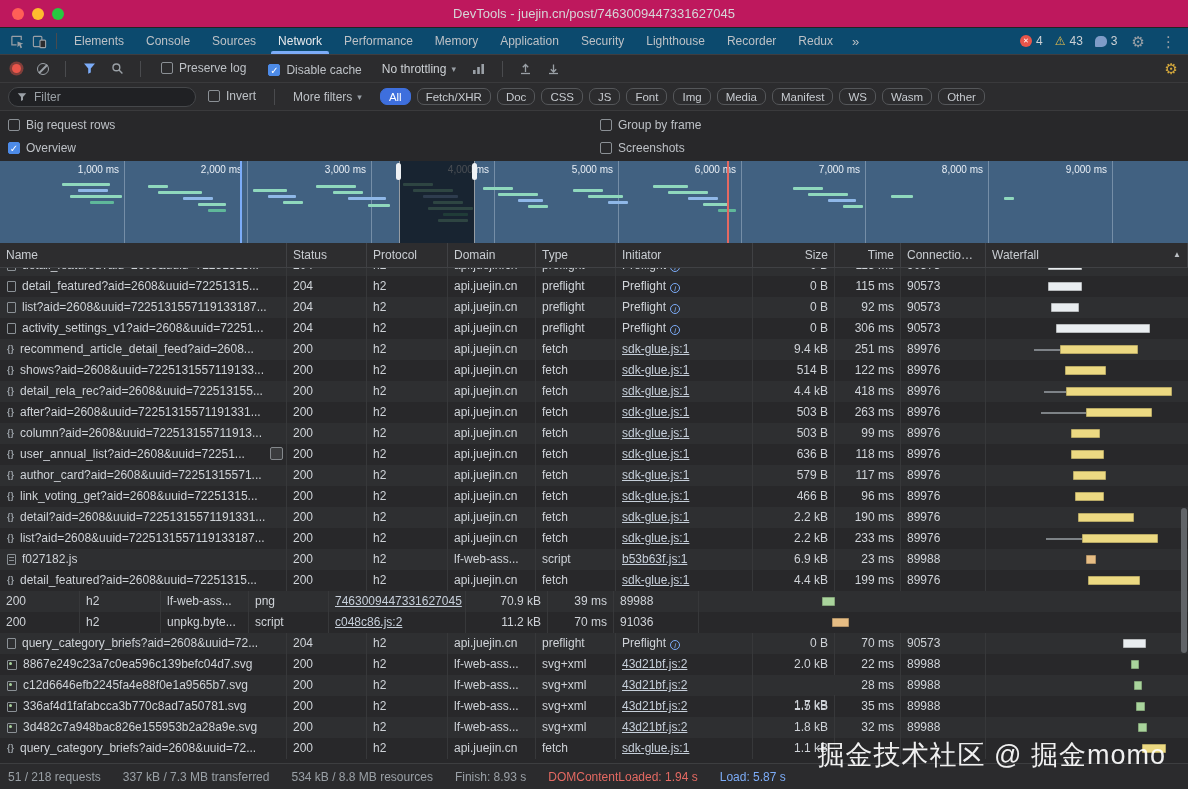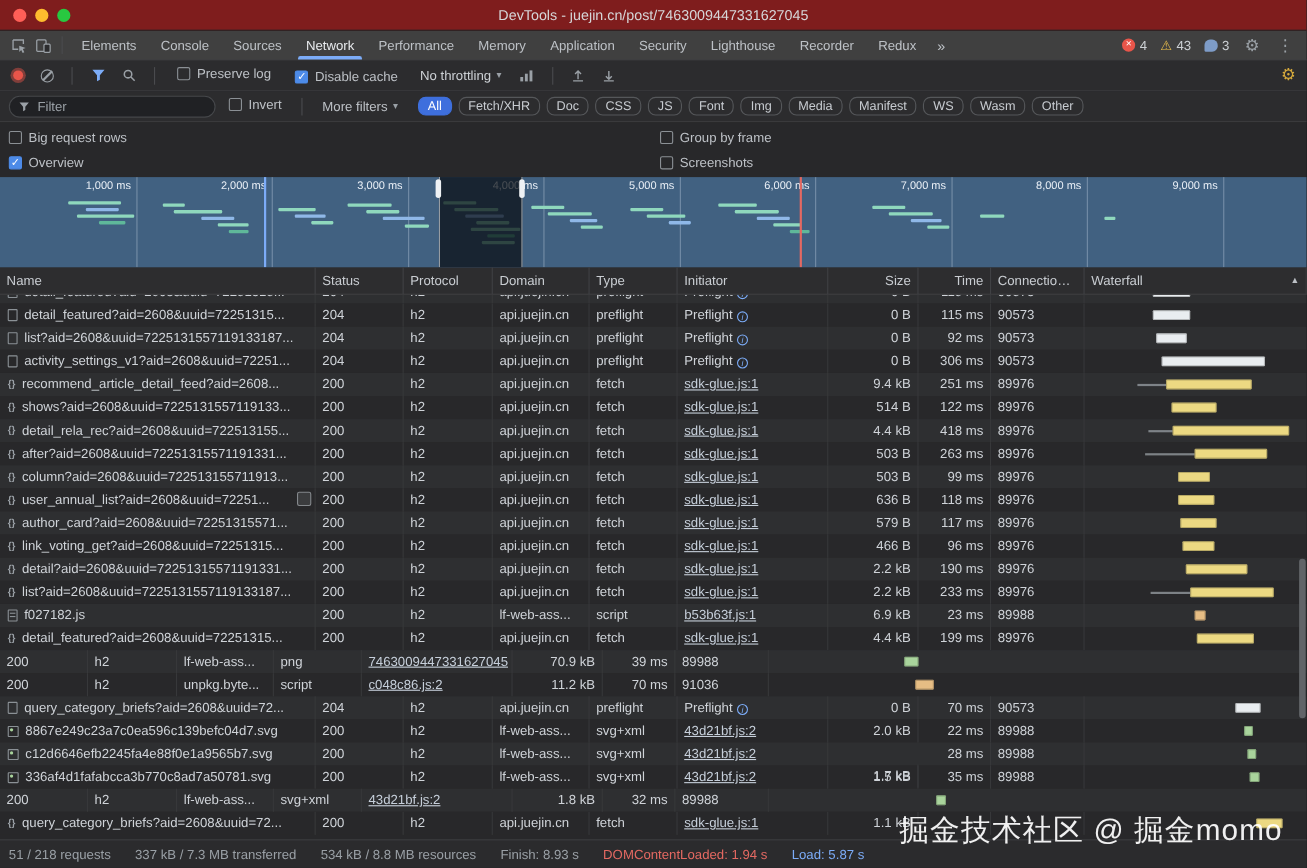--- a/index.html
+++ b/index.html
@@ -3,28 +3,28 @@
 <meta charset="utf-8">
 <style>
   html,body{margin:0;padding:0;background:#1b1b1d;}
   *{box-sizing:border-box;}
   .app{position:relative;width:1188px;height:789px;background:#28282a;overflow:hidden;
        font-family:"Liberation Sans","DejaVu Sans",sans-serif;display:flex;flex-direction:column;color:#cfd3d8;}
   .vdiv{display:inline-block;width:1px;height:16px;background:#4a4b4e;margin:0 6px;vertical-align:middle;flex:none;}
   .spacer{flex:1;}
 
   
-  .titlebar{height:28px;flex:none;background:#7f1d1d;border-bottom:1px solid #232325;position:relative;display:flex;align-items:center;}
+  .titlebar{height:28px;flex:none;background:#be185d;border-bottom:1px solid #232325;position:relative;display:flex;align-items:center;}
   .lights{position:absolute;left:12px;top:8px;display:flex;gap:8px;}
   .light{width:12px;height:12px;border-radius:50%;display:inline-block;}
   .light.red{background:#ff5f57;}.light.yellow{background:#febc2e;}.light.green{background:#28c840;}
   .wtitle{margin:0 auto;font-size:13px;color:#d6d6d8;}
 
   
-  .tabbar{height:27px;flex:none;background:#404040;border-bottom:1px solid #3e3e41;display:flex;align-items:center;padding:0 6px;}
+  .tabbar{height:27px;flex:none;background:#0c4a6e;border-bottom:1px solid #3e3e41;display:flex;align-items:center;padding:0 6px;}
   .tbicon{display:inline-flex;align-items:center;justify-content:center;width:22px;height:22px;flex:none;color:#9aa0a6;}
   .tabs{display:flex;height:100%;}
   .tab{padding:0 11px;font-size:12px;line-height:26px;color:#bdc1c6;position:relative;white-space:nowrap;cursor:default;}
   .tab.active{color:#e8eaed;}
   .tab.active::after{content:"";position:absolute;left:4px;right:4px;bottom:0;height:3px;background:#7cacf8;border-radius:2px 2px 0 0;}
   .moretabs{color:#bdc1c6;font-size:13px;padding:0 8px;}
   .tb-right{margin-left:auto;display:flex;align-items:center;gap:12px;padding-right:4px;}
   .badge{display:inline-flex;align-items:center;gap:4px;font-size:12px;color:#cdd1d5;}
   .errdot{width:12px;height:12px;border-radius:50%;background:#e8554a;color:#fff;font-size:7px;line-height:12px;text-align:center;display:inline-block;}
   .warn{color:#f0c24b;font-size:12px;line-height:12px;}
@@ -662,20 +662,21 @@
           <div class="cell" style="width: 80px;">svg+xml</div>
           <div class="cell" style="width: 137px;"><span class="ilink">43d21bf.js:2</span></div>
           <div class="cell r" style="width: 82px;">1.5 kB</div>
           <div class="cell r" style="width: 66px;">35 ms</div>
           <div class="cell" style="width: 85px;">89988</div>
           <div class="cell wf" style="width: 202px;">
             <div class="wfbar" style="left: 150px; width: 9px; background: rgb(169, 212, 156);"></div>
           </div>
         </div>
         <div class="trow b">
+          <div class="cell name" style="width: 287px;"><span class="ric img"></span><span class="rname">3d482c7a948bac826e155953b2a28a9e.svg</span></div>
           <div class="cell" style="width: 80px;">200</div>
           <div class="cell" style="width: 81px;">h2</div>
           <div class="cell" style="width: 88px;">lf-web-ass...</div>
           <div class="cell" style="width: 80px;">svg+xml</div>
           <div class="cell" style="width: 137px;"><span class="ilink">43d21bf.js:2</span></div>
           <div class="cell r" style="width: 82px;">1.8 kB</div>
           <div class="cell r" style="width: 66px;">32 ms</div>
           <div class="cell" style="width: 85px;">89988</div>
           <div class="cell wf" style="width: 202px;">
             <div class="wfbar" style="left: 152px; width: 9px; background: rgb(169, 212, 156);"></div>

